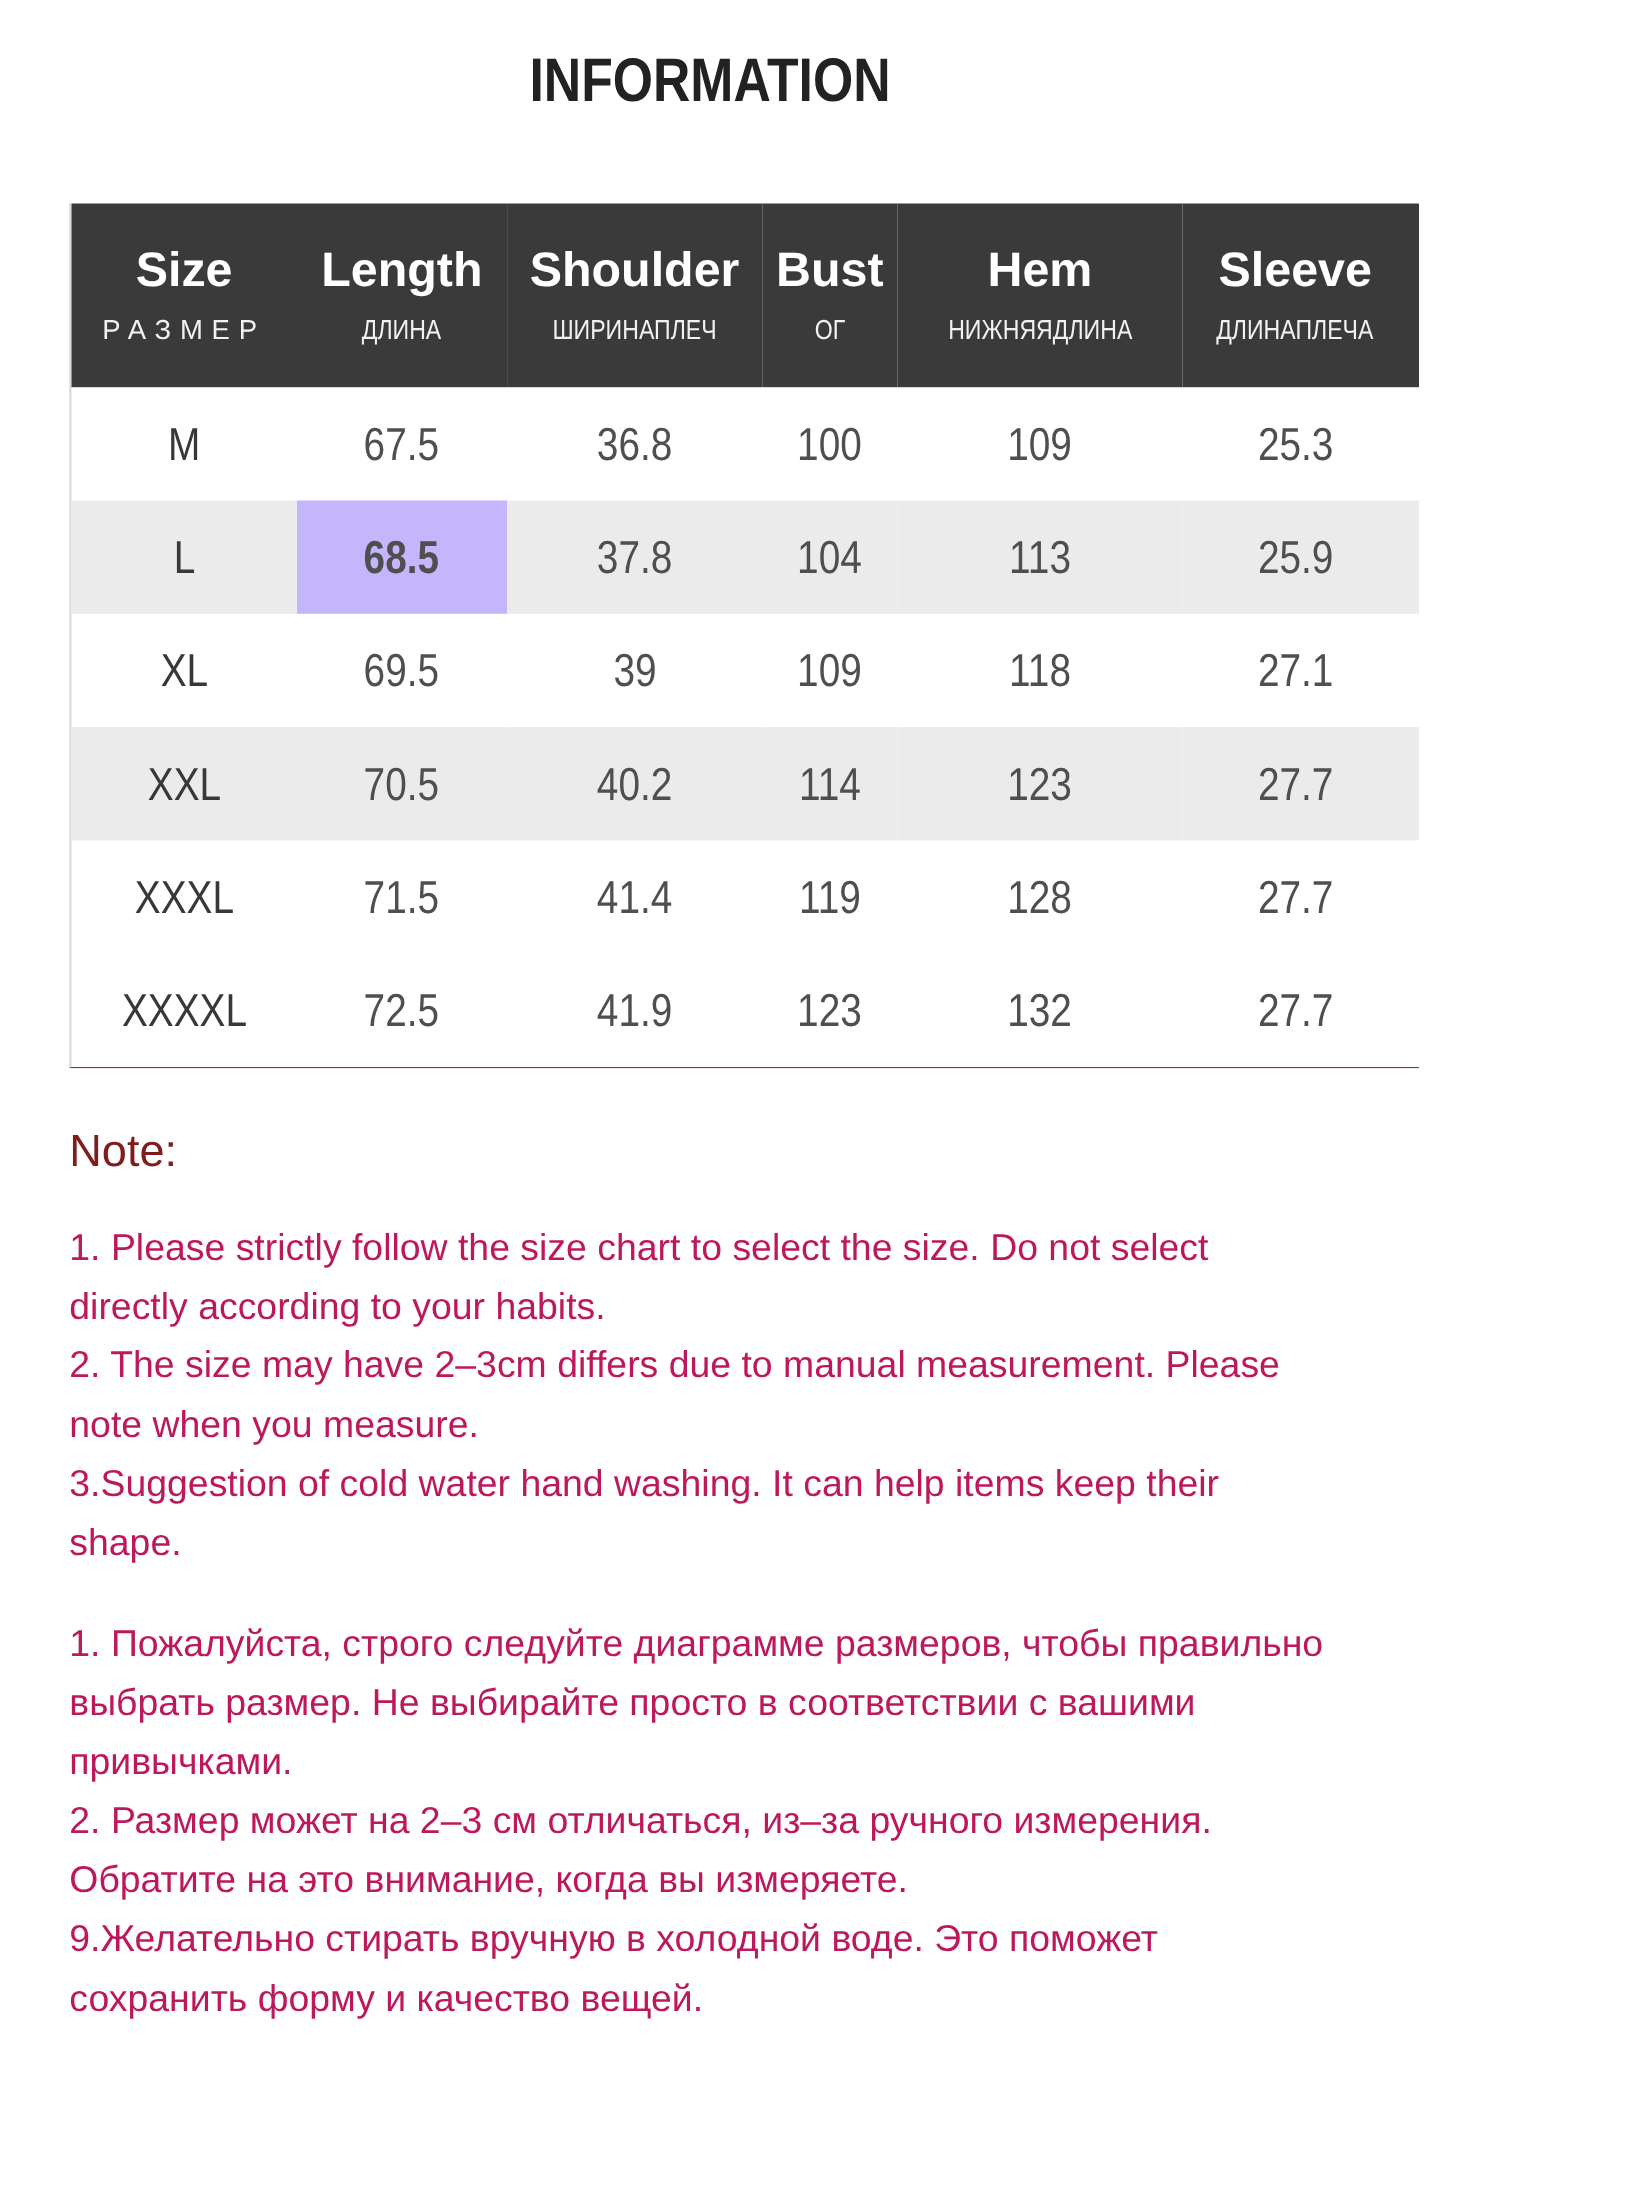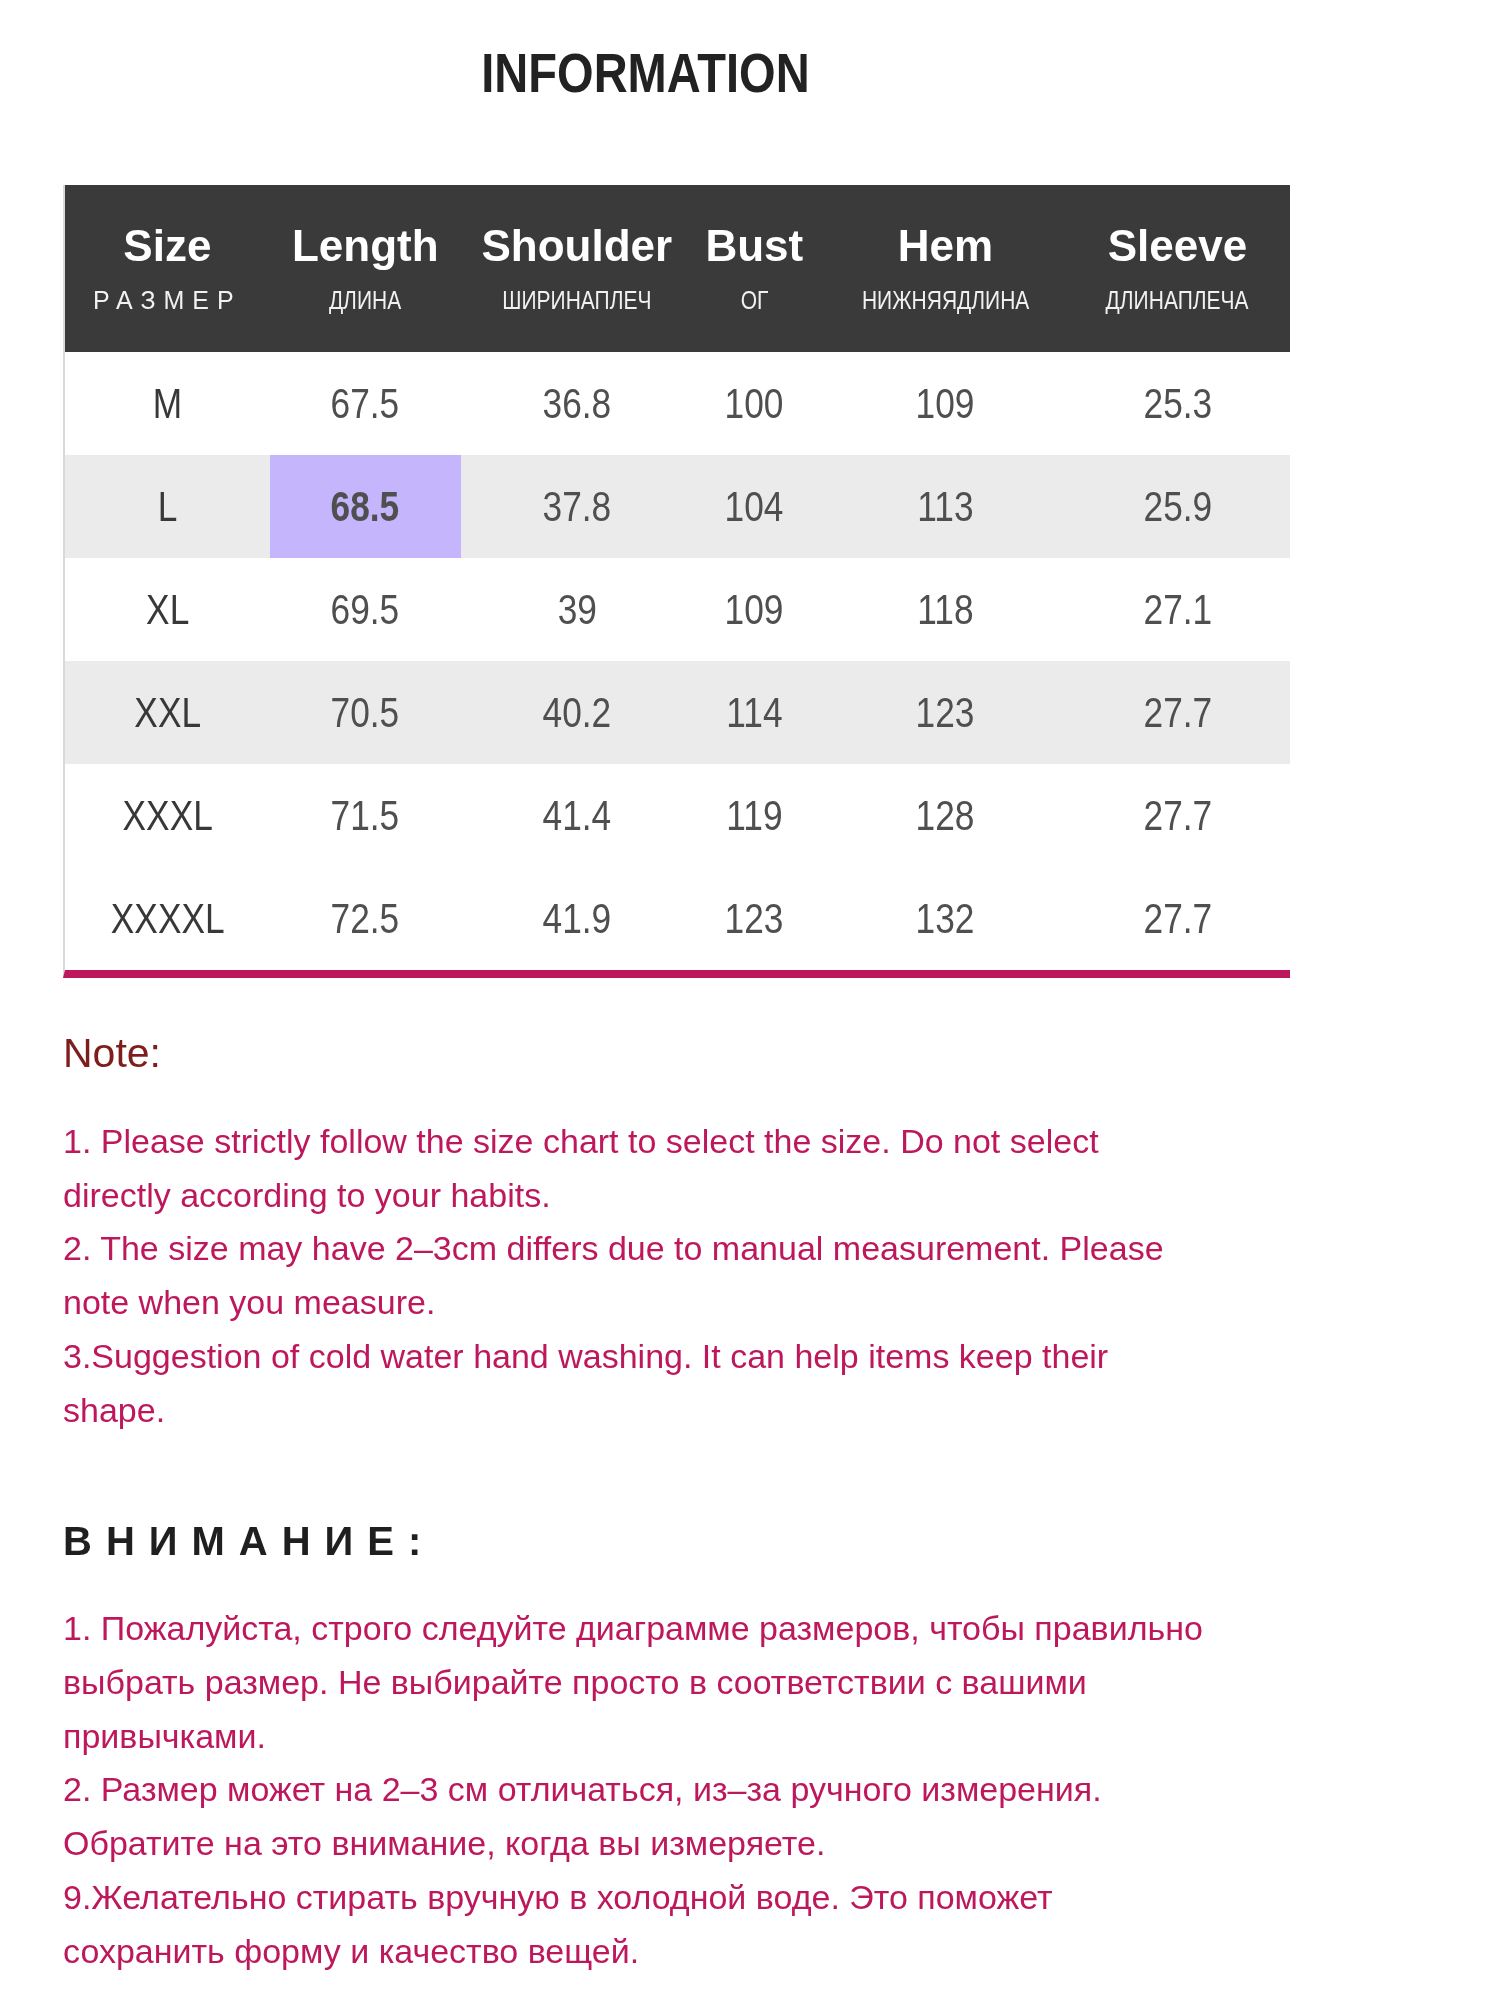--- a/index.html
+++ b/index.html
@@ -22,21 +22,21 @@
     font-weight: 700;
     color: #222222;
     letter-spacing: 0px;
   }
 
   .table-wrap {
     margin: 80px 0 0 63px;
     width: 1369px;
     border-left: 2px solid #d9d9d9;
     border-right: 2px solid #d9d9d9;
-    border-bottom: 8px solid #be185d;
+    border-bottom: 1px solid #be185d;
   }
   table { width: 100%; border-collapse: collapse; table-layout: fixed; }
   col.c0 { width: 15%; } col.c1 { width: 14%; } col.c2 { width: 17%; }
   col.c3 { width: 9%;  } col.c4 { width: 19%; } col.c5 { width: 15%; }
   col.c6 { width: 11%; }
 
   thead th {
     background: #3a3a3a;
     color: #ffffff;
     height: 167px;
@@ -199,21 +199,20 @@
       <p>1. Please strictly follow the size chart  to select the size. Do not select
 directly according to your habits.</p>
       <p>2. The size may have 2–3cm differs due to manual measurement. Please
 note when you measure.</p>
       <p>3.Suggestion of cold water hand washing. It can help items keep their
 shape.</p>
     </div>
   </section>
 
   <section class="notes">
-    <h2 class="attention-heading">ВНИМАНИЕ:</h2>
     <div class="body">
       <p>1. Пожалуйста, строго следуйте диаграмме размеров, чтобы правильно
 выбрать размер. Не выбирайте просто в соответствии с вашими
 привычками.</p>
       <p>2. Размер может на 2–3 см отличаться, из–за ручного измерения.
 Обратите на это внимание, когда вы измеряете.</p>
       <p>9.Желательно стирать вручную в холодной воде. Это поможет
 сохранить форму и качество вещей.</p>
     </div>
   </section>

